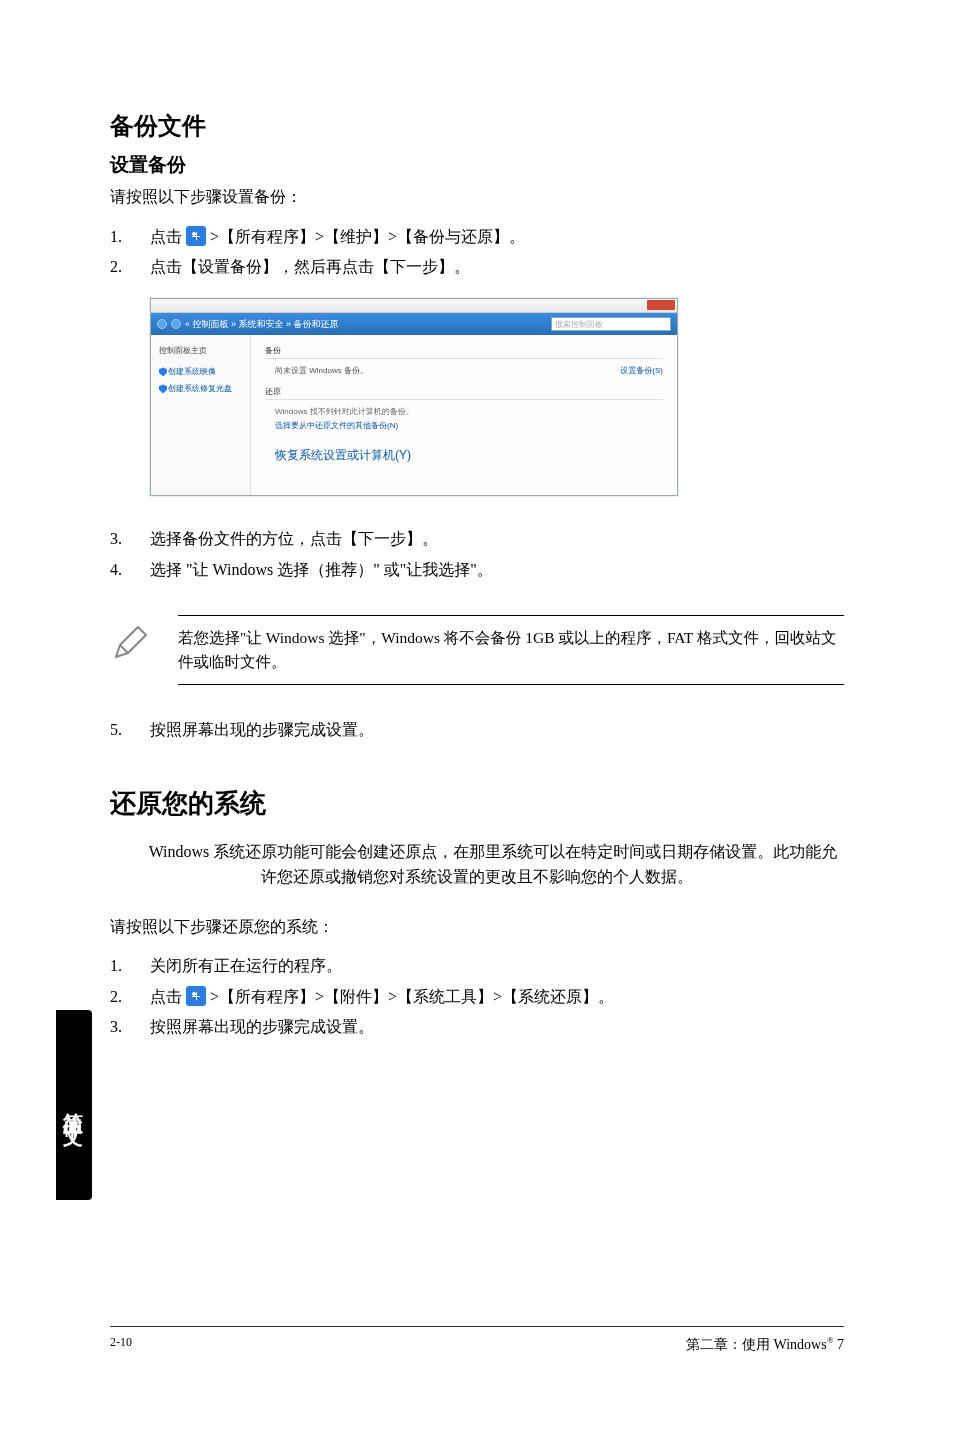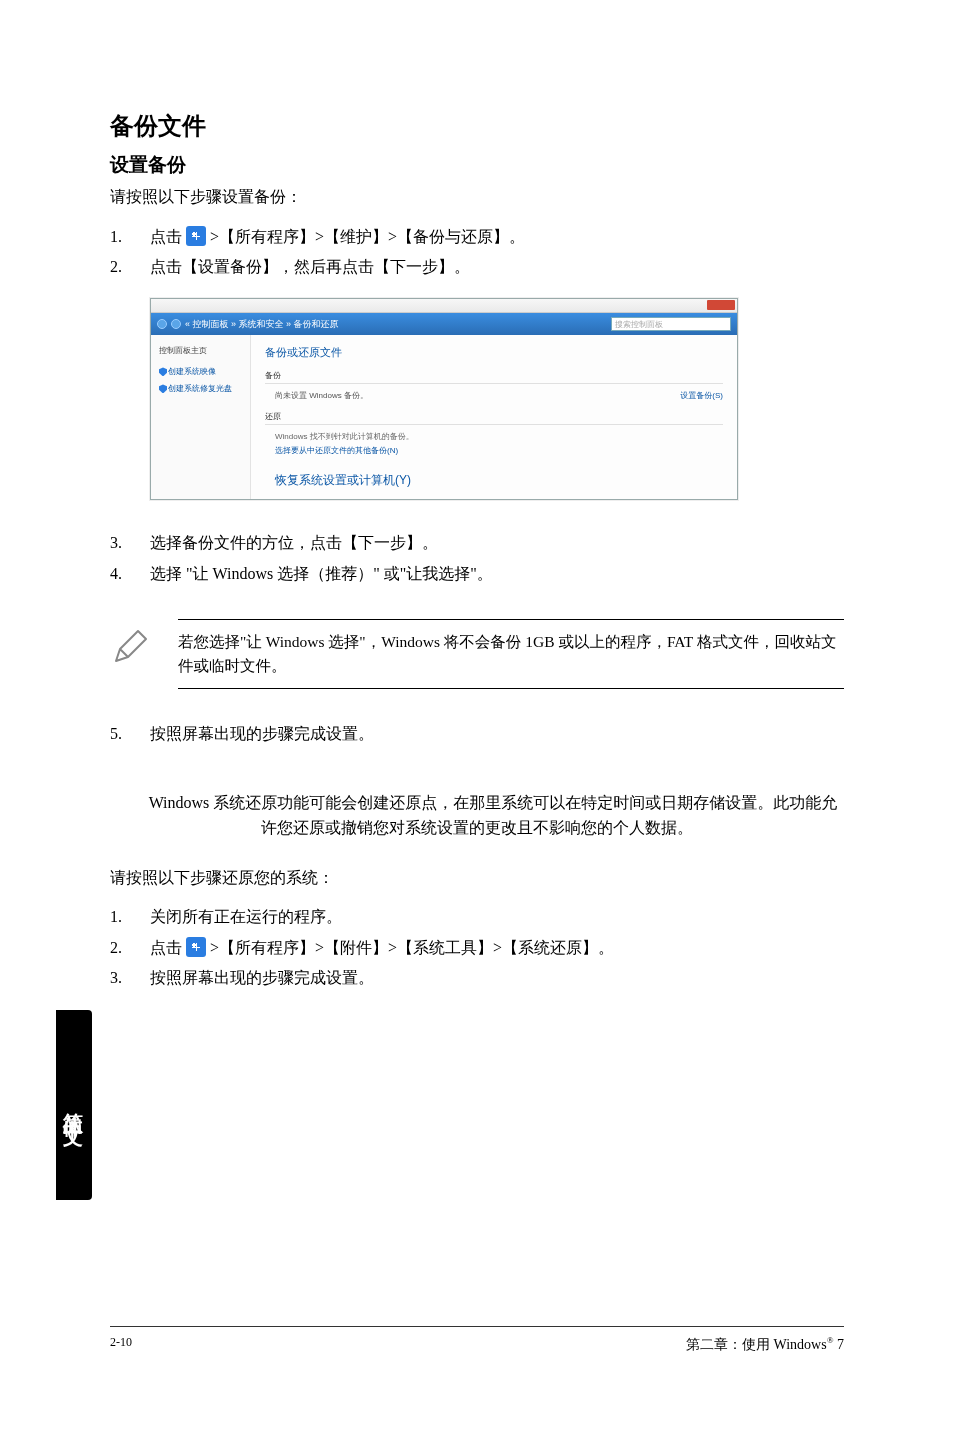--- a/index.html
+++ b/index.html
@@ -65,21 +65,21 @@
       left: 3px; top: 3px;
       width: 14px; height: 14px;
       background:
         radial-gradient(circle at 5px 5px, #fff 2px, transparent 2px),
         linear-gradient(#fff, #fff) 3px 7px / 8px 1px no-repeat,
         linear-gradient(#fff, #fff) 7px 3px / 1px 8px no-repeat;
       border-radius: 2px;
     }
     .screenshot-wrap {
       margin: 16px 0 28px 40px;
-      width: 588px;
+      width: 528px;
     }
     .screenshot {
       border: 1px solid #9aa;
       background: #fdfdfd;
       font-family: "Microsoft YaHei", sans-serif;
       font-size: 9px;
       color: #555;
       box-shadow: 0 0 0 1px #eee;
     }
     .ss-titlebar {
@@ -246,21 +246,20 @@
           <div class="side-link">
               <span class="shield"></span>
               <span>创建系统映像</span>
             </div>
           <div class="side-link">
               <span class="shield"></span>
               <span>创建系统修复光盘</span>
             </div>
         </div>
         <div class="ss-main">
-          <div class="main-title">备份或还原文件</div>
           <div class="section-label">备份</div>
           <hr>
           <div class="row">
             <span>尚未设置 Windows 备份。</span>
             <span class="action">
                 <span class="shield"></span>
                 <span>设置备份(S)</span>
               </span>
           </div>
           <div class="section-label">还原</div>
@@ -295,20 +294,21 @@
 
   <ol>
     <li>
       <span class="num">5.</span>
       <span>按照屏幕出现的步骤完成设置。</span>
     </li>
   </ol>
 
   <div class="section-gap"></div>
 
+  <div class="h1-restore">还原您的系统</div>
   <div class="body-text indent-body">Windows 系统还原功能可能会创建还原点，在那里系统可以在特定时间或日期存储设置。此功能允许您还原或撤销您对系统设置的更改且不影响您的个人数据。</div>
   <div style="height:12px"></div>
   <div class="body-text">请按照以下步骤还原您的系统：</div>
 
   <ol>
     <li>
       <span class="num">1.</span>
       <span>关闭所有正在运行的程序。</span>
     </li>
     <li>

